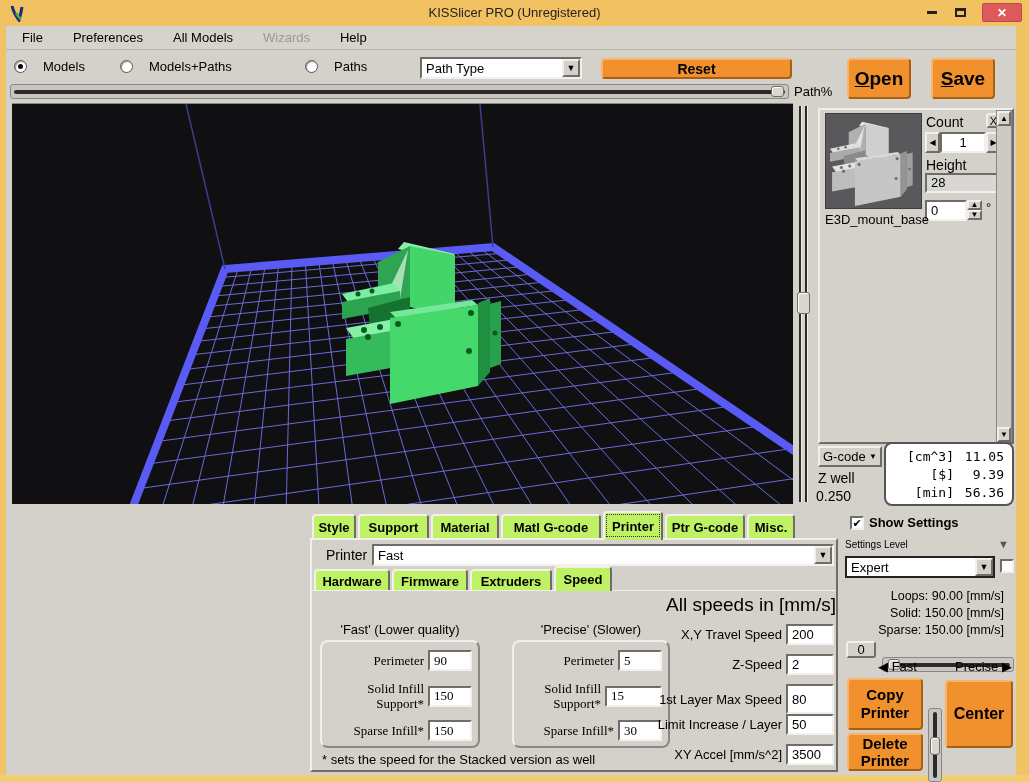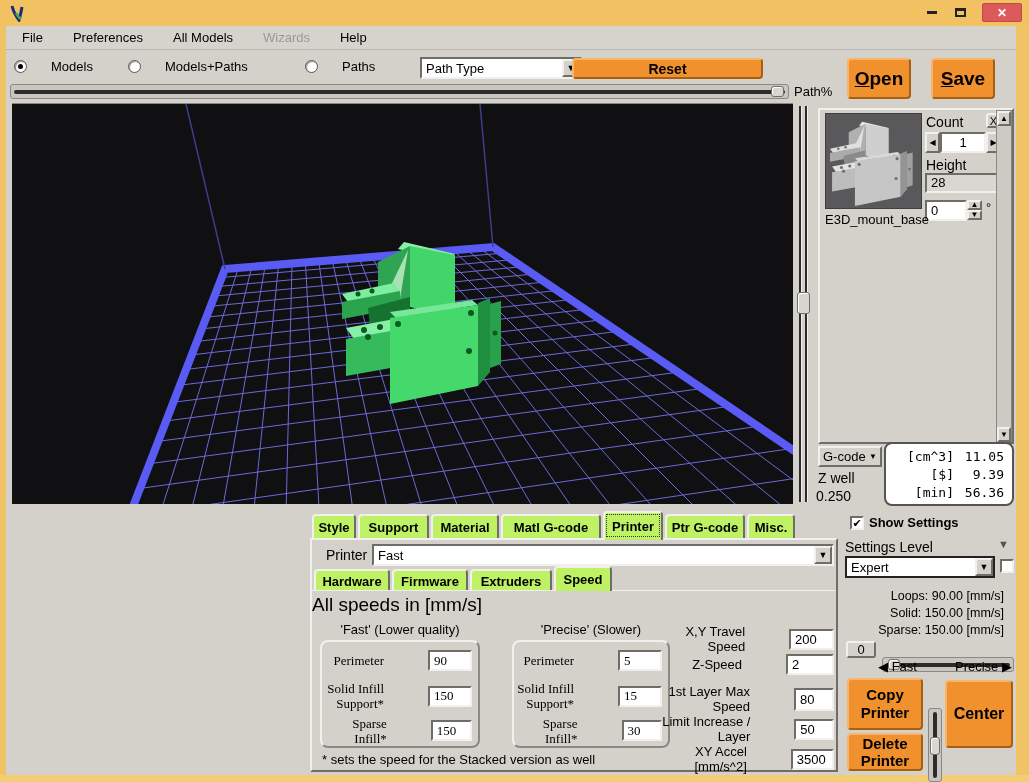--- a/index.html
+++ b/index.html
@@ -17,21 +17,21 @@
   .closebtn { background:#dd5a5c; border:1px solid #c04848; border-radius:2px; color:#fff; font-weight:bold; font-size:12px; }
   .glyph-min { width:10px; height:3px; background:#222; }
   .glyph-max { width:11px; height:9px; border:2px solid #222; border-top-width:3px; background:transparent; }
   
   .menubar { left:6px; top:26px; width:1010px; height:24px; background:#d6d3cc; border-bottom:1px solid #b9b6af; display:flex; align-items:center; padding-left:16px; }
   .menubar span { margin-right:30px; }
   .menu-disabled { color:#999; }
   
   .radio { width:13px; height:13px; border-radius:50%; background:#fff; border:1px solid #555; box-shadow:inset 1px 1px 1px #999; display:inline-flex; align-items:center; justify-content:center; }
   .radio .dot { width:5px; height:5px; border-radius:50%; background:#000; }
-  .radio-row { display:flex; align-items:center; gap:24px; }
+  .radio-row { display:flex; align-items:center; gap:16px; }
   .combo { background:#fff; border:2px solid; border-color:#6f6d68 #f2f0ec #f2f0ec #6f6d68; display:flex; align-items:center; }
   .combo .val { flex:1; padding-left:4px; white-space:nowrap; overflow:hidden; }
   .combo .arrowbtn { width:18px; align-self:stretch; background:#d4d1ca; border:2px solid; border-color:#f2f0ec #6f6d68 #6f6d68 #f2f0ec; display:flex; align-items:center; justify-content:center; font-size:9px; }
   .btn-orange { background:#f0912e; border:2px solid; border-color:#f8b46a #a85f12 #a85f12 #f8b46a; border-radius:4px; font-weight:bold; display:flex; align-items:center; justify-content:center; text-align:center; }
   .btn-gray { background:#d4d1ca; border:2px solid; border-color:#f2f0ec #6f6d68 #6f6d68 #f2f0ec; display:flex; align-items:center; justify-content:center; }
   .sunken { background:#fff; border:2px solid; border-color:#6f6d68 #f2f0ec #f2f0ec #6f6d68; }
   .groove-h { background:#c9c6bf; border:1px solid #8a8884; border-radius:3px; position:relative; }
   .groove-h .bar { position:absolute; left:3px; right:3px; top:50%; margin-top:-2px; height:4px; background:#2b2b2b; border-radius:2px; }
   .handle { background:#d9d6cf; border:1px solid #6f6d68; border-radius:3px; box-shadow:inset 1px 1px 0 #fff; }
   .underline { text-decoration:underline; }
@@ -45,34 +45,35 @@
   .stats-row { display:flex; justify-content:flex-end; line-height:18px; }
   .stats-row .u { width:58px; text-align:right; }
   .stats-row .v { width:50px; text-align:right; }
   
   .tab { background:#bef264; border:2px solid; border-color:#f2f0ec #6f6d68 #6f6d68 #f2f0ec; border-bottom:none; border-radius:4px 4px 0 0; font-weight:bold; display:flex; align-items:center; justify-content:center; }
   .tab.sel { outline:1px dotted #333; outline-offset:-4px; }
   .tabpanel { background:#d4d1ca; border:2px solid; border-color:#f2f0ec #6f6d68 #6f6d68 #f2f0ec; }
   .groupbox { border:2px solid; border-color:#f2f0ec #8a8884 #8a8884 #f2f0ec; border-radius:8px;font-family:Liberation Serif, serif; }
   .fieldrow { display:flex; align-items:center; justify-content:flex-end; }
   .fieldrow .lbl { text-align:right; margin-right:4px; white-space:pre-line; line-height:15px; }
-  .infield { background:#fff; border:2px solid; border-color:#6f6d68 #f2f0ec #f2f0ec #6f6d68; padding-left:4px; display:flex; align-items:center;margin-left:40px; }
+  .infield { background:#fff; border:2px solid; border-color:#6f6d68 #f2f0ec #f2f0ec #6f6d68; padding-left:4px; display:flex; align-items:center; }
   .pre-line { white-space:pre-line; }
   .checkbox { background:#fff; border:2px solid; border-color:#6f6d68 #f2f0ec #f2f0ec #6f6d68; display:flex; align-items:center; justify-content:center; font-size:11px; line-height:11px; }
   .scroll { background:#cdcac3; border:1px solid #8a8884; }
   .scrollbtn { background:#d4d1ca; border:2px solid; border-color:#f2f0ec #6f6d68 #6f6d68 #f2f0ec; display:flex; align-items:center; justify-content:center; font-size:8px; }
 </style>
 </head>
 <body>
 
 <div class="abs titlebar">
   <svg class="abs" style="left:8px;top:4px" width="18" height="18" viewBox="0 0 18 18">
     <path d="M4 2 Q6 10 11 16 Q13 9 14 3" fill="none" stroke="#1b2a7d" stroke-width="3"></path>
     <path d="M8 9 Q11 14 13 15" fill="none" stroke="#3fae4a" stroke-width="2.5"></path>
   </svg>
+  <div class="abs title-text">KISSlicer PRO (Unregistered)</div>
   <div class="abs winbtn" style="left:920px;width:24px">
       <span class="glyph-min"></span>
     </div>
   <div class="abs winbtn" style="left:948px;width:24px">
       <span class="glyph-max"></span>
     </div>
   <div class="abs winbtn closebtn" style="left:982px;width:40px">
       <span>✕</span>
     </div>
 </div>
@@ -87,35 +88,35 @@
   <span class="menu-disabled">Wizards</span>
   <span>Help</span>
 </div>
 
 <div class="abs radio-row" style="left:14px;top:59px">
   <span class="radio">
       <span class="dot"></span>
     </span>
   <span>Models</span>
 </div>
-<div class="abs radio-row" style="left:128px;top:59px">
+<div class="abs radio-row" style="left:120px;top:59px">
   <span class="radio"></span>
   <span>Models+Paths</span>
 </div>
 <div class="abs radio-row" style="left:305px;top:59px">
   <span class="radio"></span>
   <span>Paths</span>
 </div>
 <div class="abs combo" style="left:420px;top:57px;width:162px;height:22px">
   <span class="val">Path Type</span>
   <span class="arrowbtn">
       <span>▼</span>
     </span>
 </div>
-<div class="abs btn-orange" style="left:572px;top:58px;width:191px;height:21px;font-size:14px">
+<div class="abs btn-orange" style="left:601px;top:58px;width:191px;height:21px;font-size:14px">
   <span>Reset</span>
 </div>
 <div class="abs btn-orange" style="left:847px;top:58px;width:64px;height:41px;font-size:19px">
   <span><span class="underline">O</span><span>pen</span></span>
 </div>
 <div class="abs btn-orange" style="left:931px;top:58px;width:64px;height:41px;font-size:19px">
   <span><span class="underline">S</span><span>ave</span></span>
 </div>
 
 <div class="abs groove-h" style="left:10px;top:84px;width:779px;height:15px">
@@ -328,21 +329,21 @@
       <span>Firmware</span>
     </div>
   <div class="abs tab" style="left:158px;top:29px;width:82px;height:22px;font-size:13px">
       <span>Extruders</span>
     </div>
   <div class="abs tab" style="left:242px;top:26px;width:58px;height:25px;z-index:2">
       <span>Speed</span>
     </div>
   <div class="abs" style="left:0;top:50px;width:524px;border-top:1px solid #f2f0ec"></div>
 
-  <div class="abs" style="left:0;top:54px;width:524px;text-align:left;font-size:19px">All speeds in [mm/s]</div>
+  <div class="abs" style="left:0;top:54px;width:524px;text-align:right;font-size:19px">All speeds in [mm/s]</div>
 
   <div class="abs" style="left:8px;top:82px;width:160px;text-align:center">'Fast' (Lower quality)</div>
   <div class="abs groupbox" style="left:8px;top:100px;width:160px;height:108px">
     <div class="fieldrow" style="margin:8px 6px 0 0;height:21px">
       <span class="lbl">Perimeter</span>
       <span class="infield" style="width:44px;height:21px">
           <span>90</span>
         </span>
     </div>
     <div class="fieldrow" style="margin:10px 6px 0 0;height:30px">
@@ -364,21 +365,21 @@
   <div class="abs groupbox" style="left:200px;top:100px;width:158px;height:108px">
     <div class="fieldrow" style="margin:8px 6px 0 0;height:21px">
       <span class="lbl">Perimeter</span>
       <span class="infield" style="width:44px;height:21px">
           <span>5</span>
         </span>
     </div>
     <div class="fieldrow" style="margin:10px 6px 0 0;height:30px">
       <span class="lbl">Solid Infill
 Support*</span>
-      <span class="infield" style="width:44px;height:21px">
+      <span class="infield" style="width:57px;height:21px">
           <span>15</span>
         </span>
     </div>
     <div class="fieldrow" style="margin:9px 6px 0 0;height:21px">
       <span class="lbl">Sparse Infill*</span>
       <span class="infield" style="width:44px;height:21px">
           <span>30</span>
         </span>
     </div>
   </div>
@@ -390,21 +391,21 @@
       </span>
   </div>
   <div class="abs fieldrow" style="left:340px;top:114px;width:182px">
     <span class="lbl">Z-Speed</span>
     <span class="infield" style="width:48px;height:21px">
         <span>2</span>
       </span>
   </div>
   <div class="abs fieldrow" style="left:340px;top:144px;width:182px">
     <span class="lbl">1st Layer Max Speed</span>
-    <span class="infield" style="width:48px;height:23px">
+    <span class="infield" style="width:48px;height:30px">
         <span>80</span>
       </span>
   </div>
   <div class="abs fieldrow" style="left:340px;top:174px;width:182px">
     <span class="lbl">Limit Increase / Layer</span>
     <span class="infield" style="width:48px;height:21px">
         <span>50</span>
       </span>
   </div>
   <div class="abs fieldrow" style="left:340px;top:204px;width:182px">
@@ -414,21 +415,21 @@
       </span>
   </div>
 
   <div class="abs" style="left:10px;top:212px;font-size:13px">* sets the speed for the Stacked version as well</div>
 </div>
 
 <div class="abs checkbox" style="left:850px;top:516px;width:14px;height:14px">
     <span>✔</span>
   </div>
 <div class="abs" style="left:869px;top:515px;font-weight:bold">Show Settings</div>
-<div class="abs" style="left:845px;top:539px;font-size:14px">Settings Level</div>
+<div class="abs" style="left:845px;top:539px;font-size:10px">Settings Level</div>
 <div class="abs" style="left:998px;top:538px;color:#55534e;font-size:11px">▼</div>
 <div class="abs combo" style="left:845px;top:556px;width:150px;height:22px;border:2px solid #222">
   <span class="val">Expert</span>
   <span class="arrowbtn">
       <span>▼</span>
     </span>
 </div>
 <div class="abs checkbox" style="left:1000px;top:559px;width:14px;height:14px"></div>
 <div class="abs" style="left:852px;top:588px;width:152px;text-align:right;font-size:12.5px;line-height:17px">
   <div>Loops: 90.00 [mm/s]</div>

